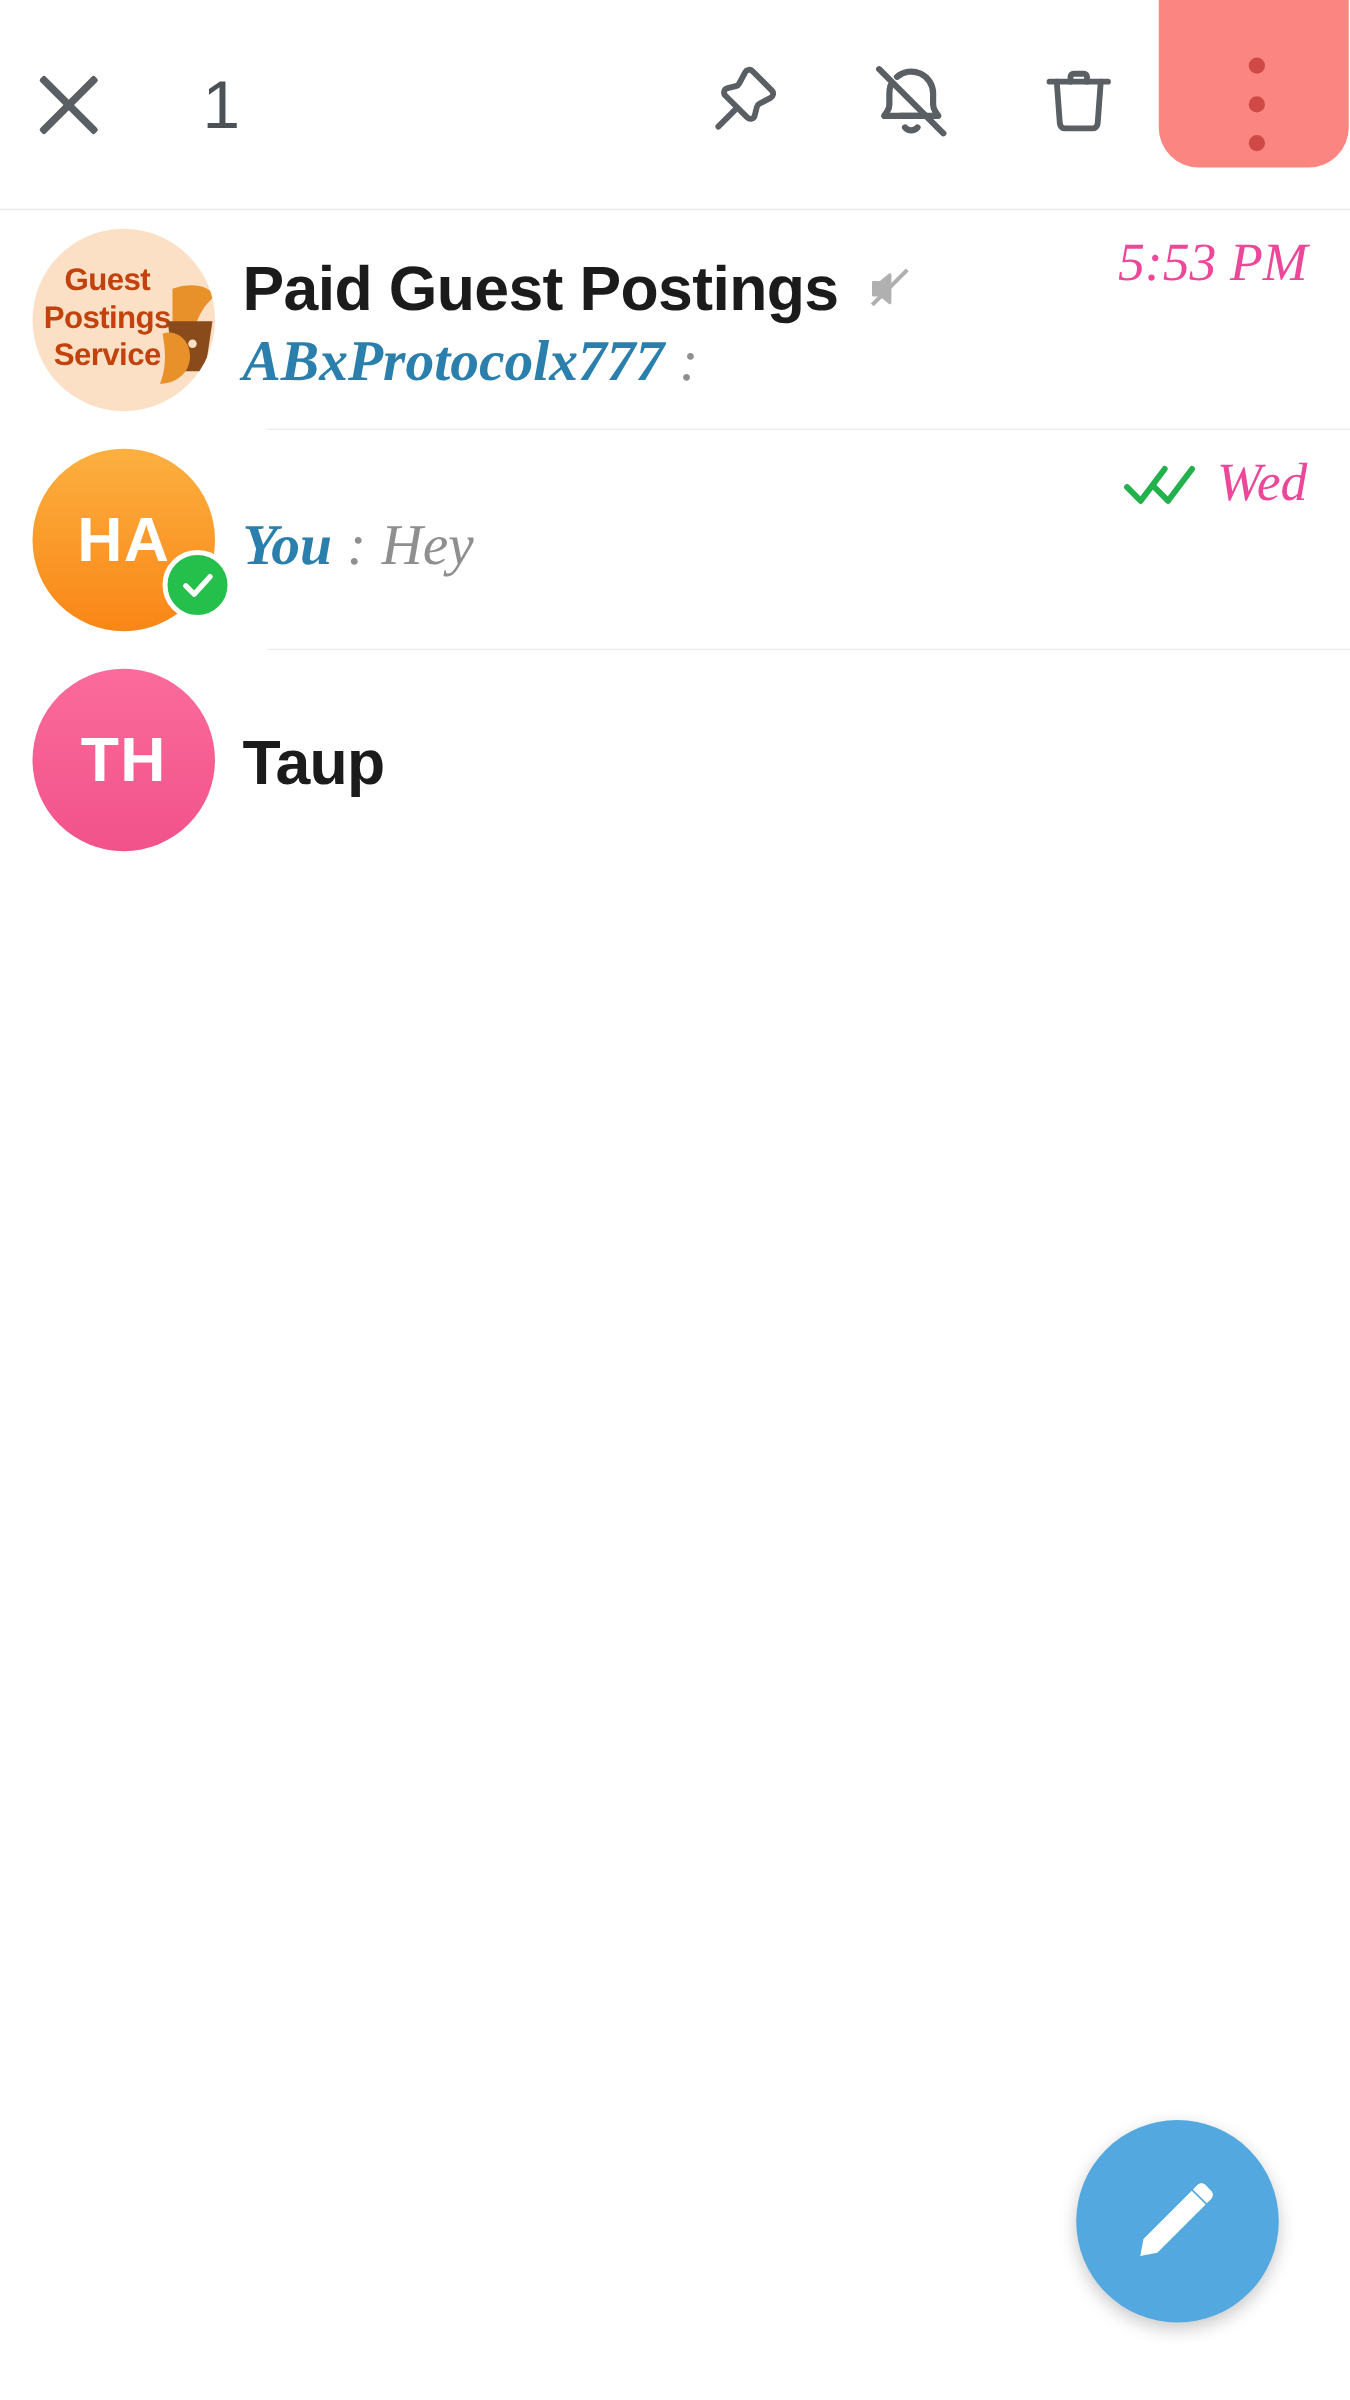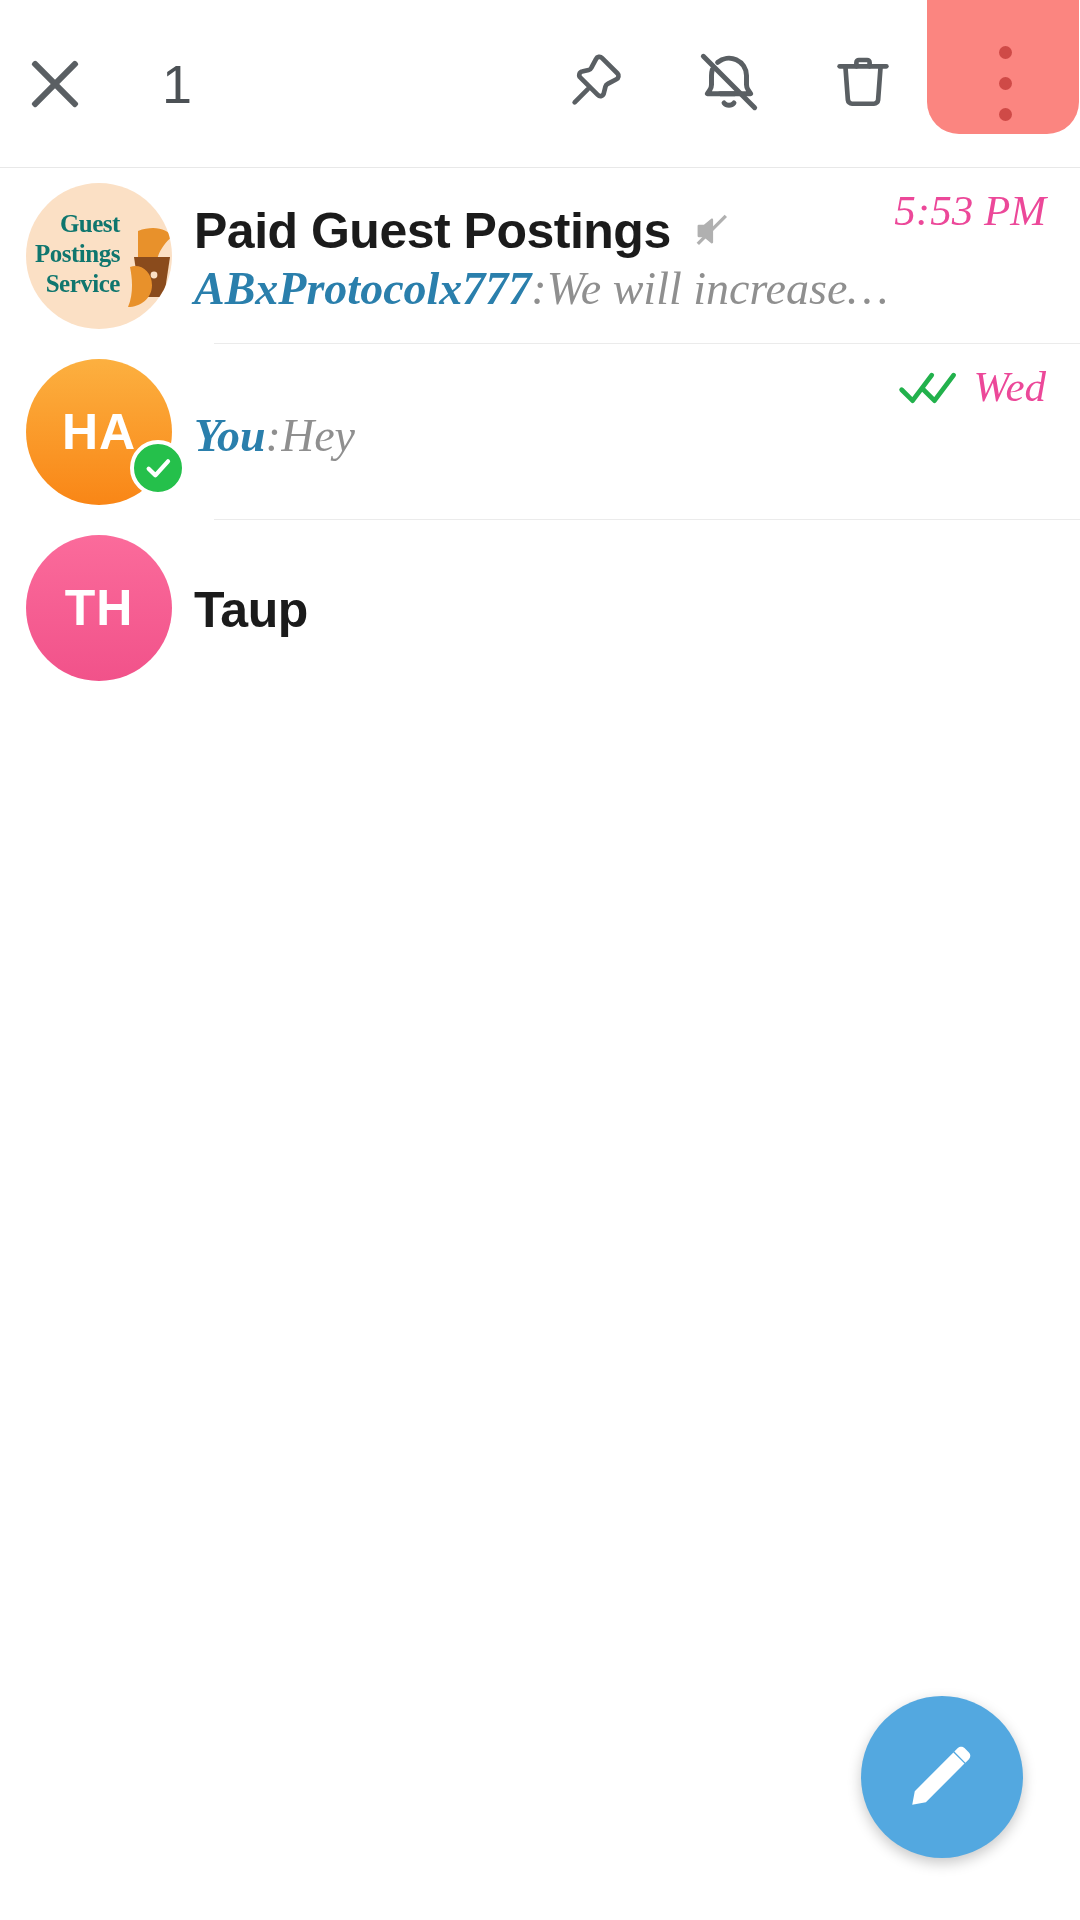--- a/index.html
+++ b/index.html
@@ -86,23 +86,23 @@
     position:relative; overflow:hidden;
   }
   .avatar.pink  { background:linear-gradient(180deg,#fb6b9b 0%,#f14d7f 100%); }
   .avatar.orange{ background:linear-gradient(180deg,#fcb040 0%,#f98616 100%); }
   .avatar.pink2 { background:linear-gradient(180deg,#fb6b9b 0%,#f1528a 100%); }
 
   
   .avatar.pic { background:#fbe0c5; }
   .pic-text {
     position:absolute; left:9px; top:26px;
-    font-family:Liberation Serif, serif;
+    font-family:Liberation Sans, sans-serif;
     font-weight:bold; font-size:25px; line-height:30px;
-    color:#0f766e; text-align:right; letter-spacing:-0.5px;
+    color:#c2410c; text-align:center; letter-spacing:-0.5px;
   }
   .pic-graphic {
     position:absolute; right:-2px; top:40px;
     width:66px; height:86px;
   }
 
   .badge-check {
     position:absolute;
     left:104px; top:96px;
     width:56px; height:56px; border-radius:50%;
@@ -131,21 +131,21 @@
     display:flex; align-items:center; gap:14px;
   }
   .ticks { display:flex; align-items:center; }
   .ticks svg { height:42px; }
   .timestamp {
     font-family:"Liberation Serif", serif;
     font-style:italic; font-size:43px; color:#ec4899;
     white-space:nowrap;
   }
 
-  .row-bottom { margin-top:2px; display:flex; align-items:baseline; }
+  .row-bottom { margin-top:2px; display:flex; align-items:baseline;gap:12px; }
   .preview {
     font-family:"Liberation Serif", serif;
     font-style:italic; font-size:46px;
     color:#8f8f8f; white-space:nowrap; overflow:hidden;
   }
   .sender {
     font-family:"Liberation Serif", serif;
     font-style:italic; font-weight:bold; font-size:46px;
     color:#2a7fac;
   }
@@ -247,21 +247,20 @@
           <span class="mute-icon">
             <svg viewBox="0 0 24 24" fill="#b0b0b0">
               <path d="M11.5 4.3 6.9 8.1H3.6a.7.7 0 0 0-.7.7v6.4c0 .4.3.7.7.7h3.3l4.6 3.8c.5.4 1.2 0 1.2-.6V4.9c0-.6-.7-1-1.2-.6z"></path>
               <rect x="2.3" y="19.4" width="25" height="2.1" transform="rotate(-45 2.3 19.4)" fill="#b0b0b0"></rect>
             </svg>
           </span>
         </div>
         <div class="row-bottom">
           <span class="sender">ABxProtocolx777</span>
           <span class="preview">: </span>
-          <span class="preview">We will increase…</span>
         </div>
         <div class="meta">
           <span class="timestamp">5:53 PM</span>
         </div>
       </div>
       <div class="divider"></div>
     </div>
 
 
     <div class="row">

